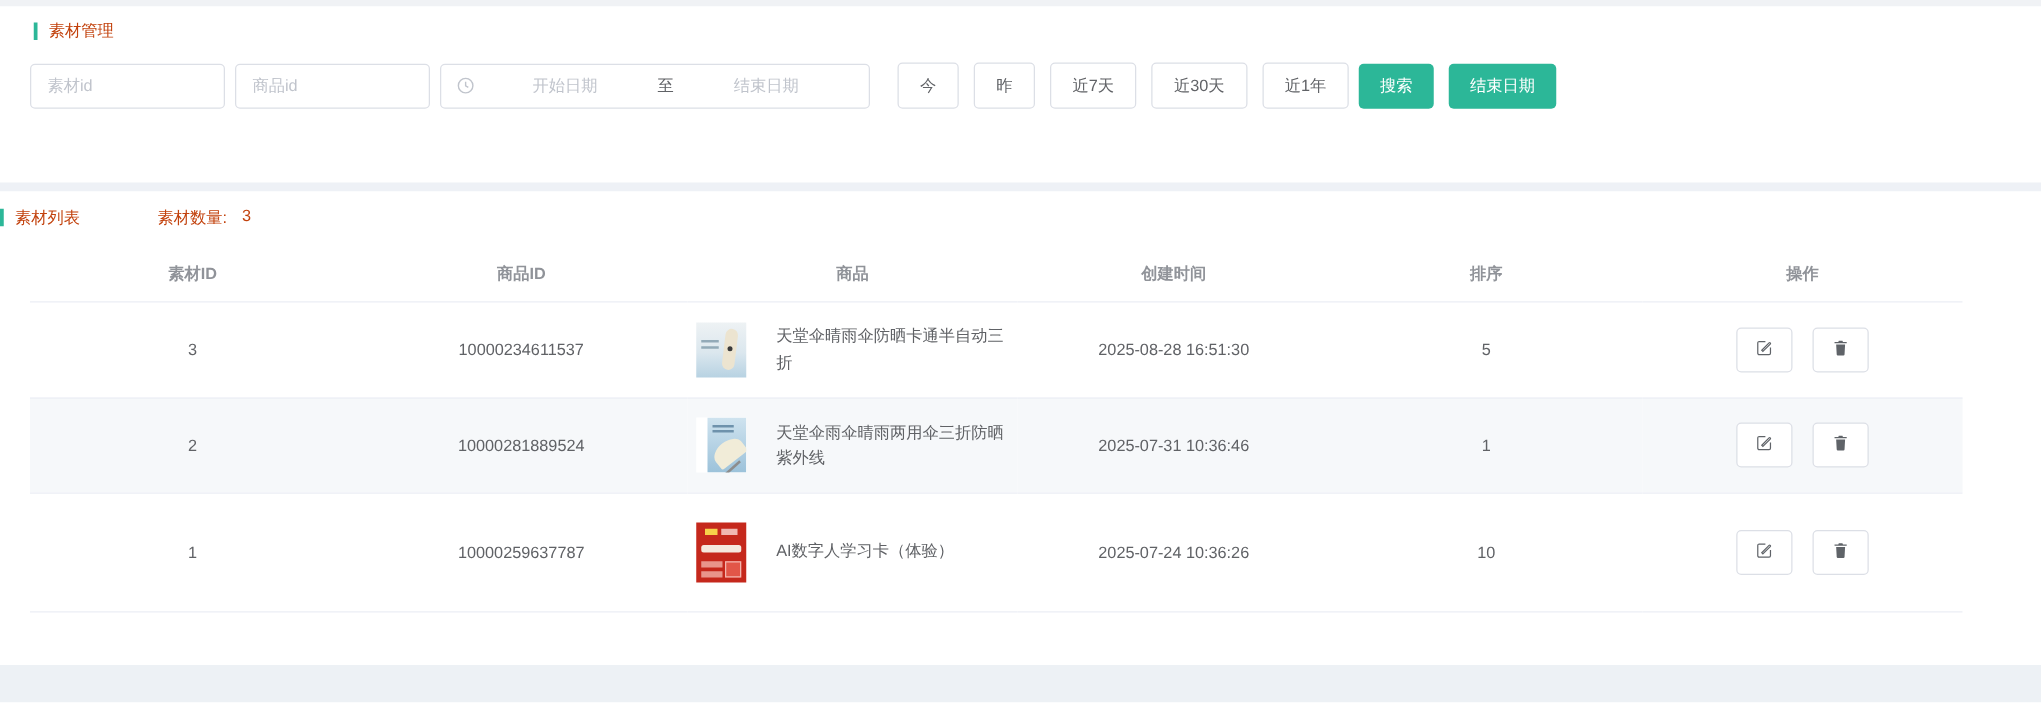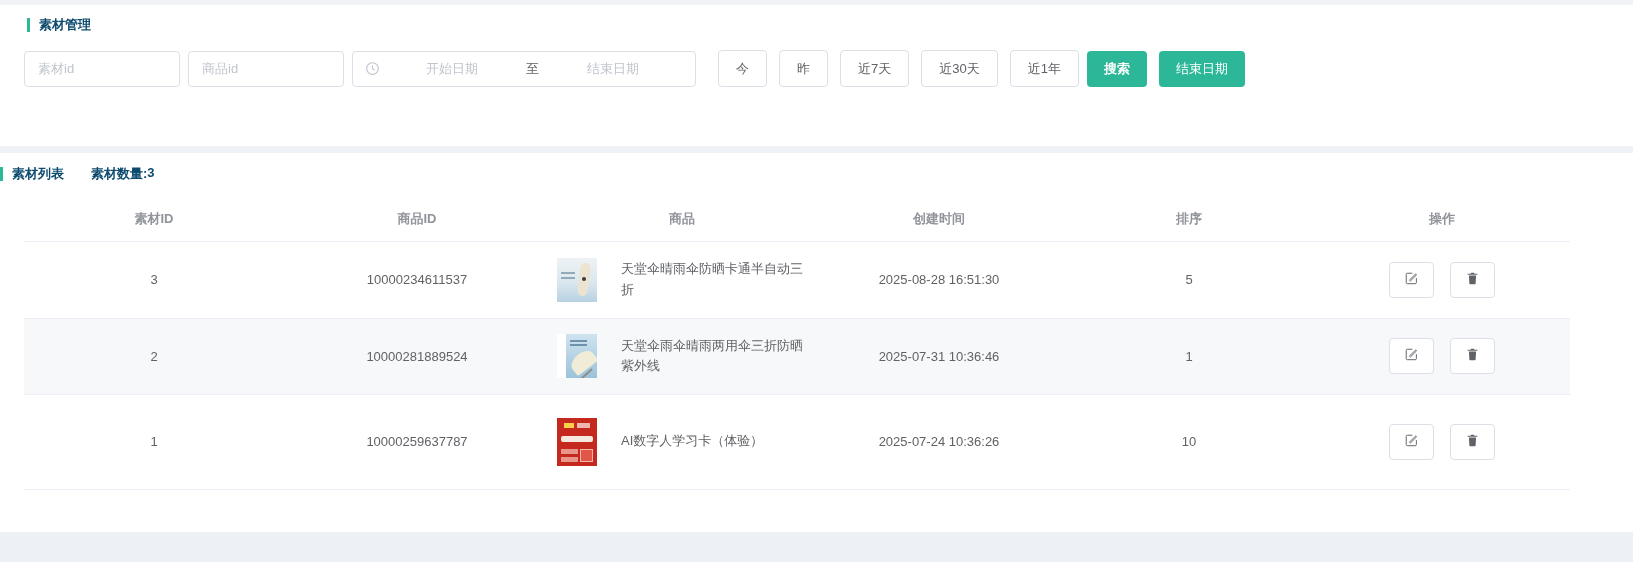--- a/index.html
+++ b/index.html
@@ -11,24 +11,24 @@
     font-family: "Liberation Sans", "DejaVu Sans", sans-serif;
     overflow: hidden;
   }
   .top-strip    { height: 5px;  background: #f0f2f5; }
   .mid-strip    { height: 7px;  background: #eef1f6; }
   .bottom-strip { height: 30px; background: #edf1f5; }
 
   .filter-section { height: 141px; padding: 11px 0 0 27px; }
   .list-section   { height: 379px; padding: 12px 0 0 0; }
 
-  .sec-title { display: flex; align-items: center; font-size: 13px; font-weight: bold; color: #0c4a6e; }
+  .sec-title { display: flex; align-items: center; font-size: 13px; font-weight: normal; color: #c2410c; }
   .list-section .sec-title { }
   .accent-bar { width: 3px; height: 14px; background: #2cb798; margin-right: 9px; flex: none; }
-  .count-wrap { margin-left: 27px; display: flex; gap: 0; }
+  .count-wrap { margin-left: 62px; display: flex; gap: 12px; }
 
   .filter-row { display: flex; align-items: center; margin-left: -3px; margin-top: 16px; }
   .ipt {
     width: 156px; height: 36px; border: 1px solid #dcdfe6; border-radius: 4px;
     padding: 0 13px; font-size: 13px; color: #606266; margin-right: 8px; outline: none;
     font-family: inherit;
   }
   ::placeholder { color: #c0c4cc; opacity: 1; }
   .date-range {
     width: 344px; height: 36px; border: 1px solid #dcdfe6; border-radius: 4px;
@@ -43,21 +43,21 @@
 
   .qbtn {
     height: 37px; background: #fff; border: 1px solid #dcdfe6; border-radius: 4px;
     padding: 0 17px; font-size: 13px; color: #606266; margin-right: 12px; cursor: pointer;
     font-family: inherit;
   }
   .primary {
     height: 36px; background: #2cb798; color: #fff; border: none; border-radius: 4px;
     padding: 0 17px; font-size: 13px; margin-right: 12px; cursor: pointer; font-family: inherit;
   }
-  .search-btn { margin-left: -4px; font-weight: bold; }
+  .search-btn { margin-left: -4px; }
 
   table { border-collapse: collapse; margin: 15px 0 0 24px; width: 1546px; table-layout: fixed; font-size: 13px; }
   th { color: #909399; font-weight: bold; height: 43px; border-bottom: 1px solid #ebeef5; text-align: center; }
   td { color: #606266; text-align: center; border-bottom: 1px solid #ebeef5; }
   tbody tr:nth-child(1) { height: 77px; }
   tbody tr:nth-child(2) { height: 76px; background: #f6f8fa; }
   tbody tr:nth-child(3) { height: 95px; }
 
   .prod { display: flex; align-items: center; gap: 24px; text-align: left; padding-left: 6px; }
   .pname { max-width: 196px; line-height: 1.55; }

